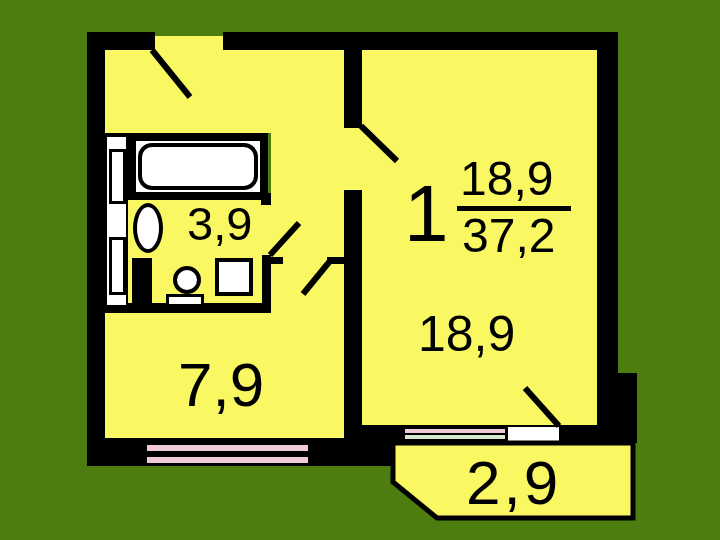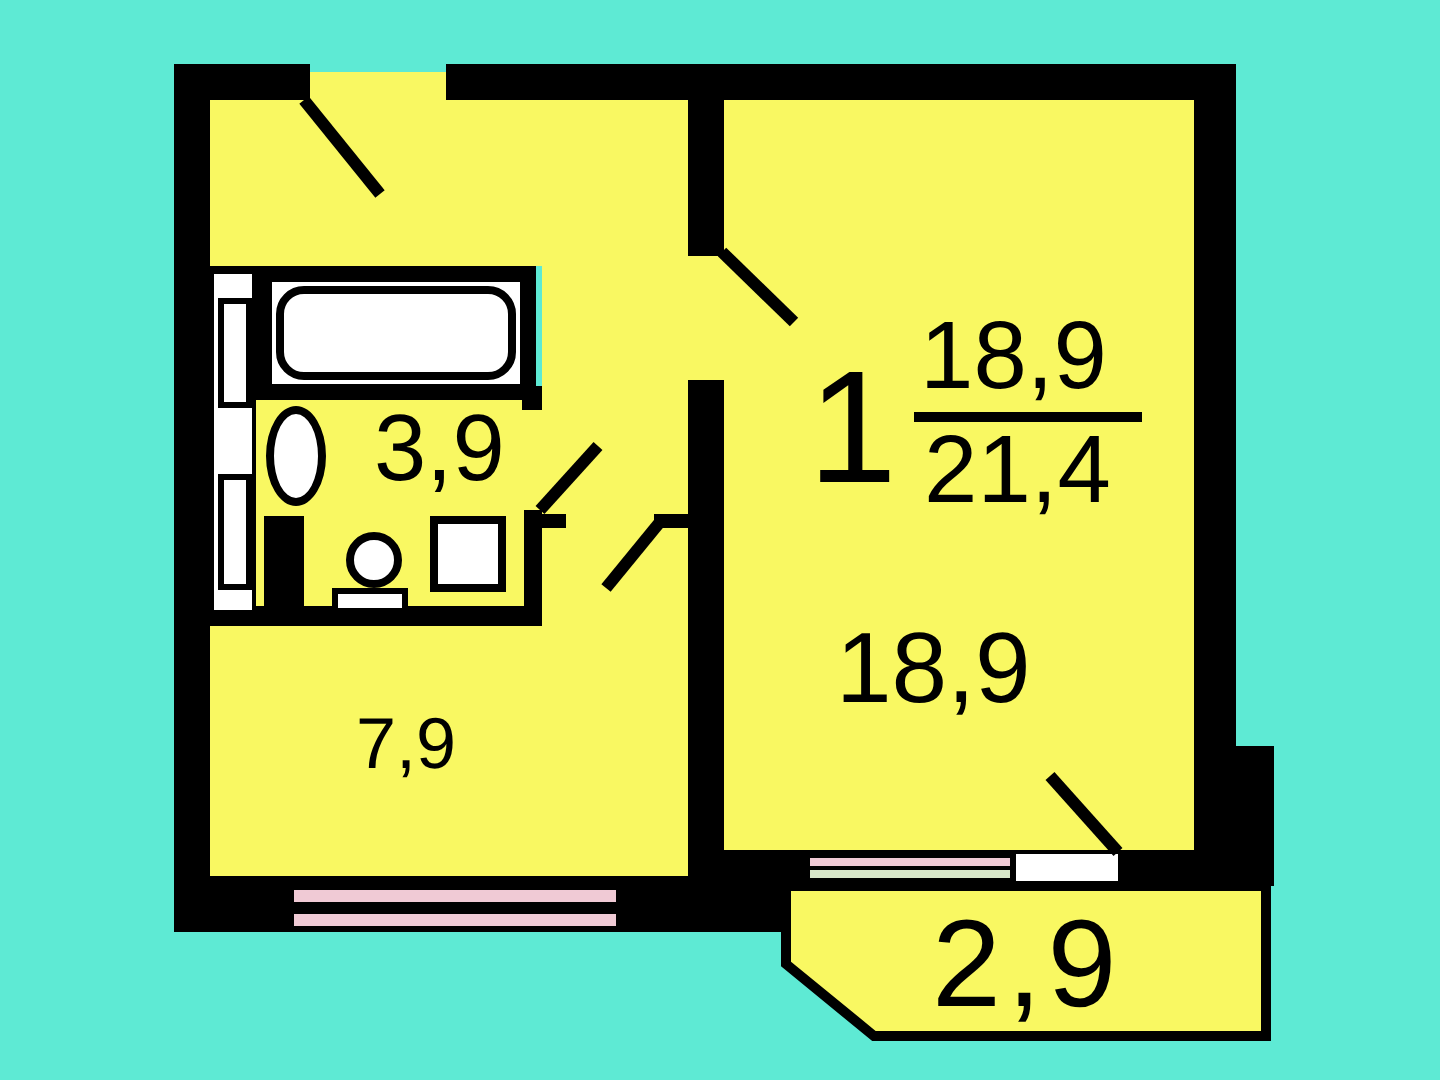--- a/index.html
+++ b/index.html
@@ -1,16 +1,16 @@
 <!DOCTYPE html>
 <html style="--wall: #000000; --room-fill: #F9F862; --fixture-fill: #FFFFFF; --stripe-pink: #F0CAD5; --stripe-green: #D8E7C9; --label-text: #000000;"><head>
 <meta charset="utf-8">
 <style>
   html,body{margin:0;padding:0;background:#fff;}
-  #stage{position:relative;width:720px;height:540px;background:#5eead4;overflow:hidden;
+  #stage{position:relative;width:720px;height:540px;background:#4d7c0f;overflow:hidden;
          font-family:"Liberation Sans","DejaVu Sans",sans-serif;}
   .abs{position:absolute;box-sizing:border-box;}
   .room{background:var(--room-fill,#F9F862);}
   .wall{background:var(--wall,#000000);}
   .fix{background:var(--fixture-fill,#FFFFFF);border:4px solid var(--wall,#000000);}
   .stripe-pink{background:var(--stripe-pink,#F0CAD5);}
   .stripe-green{background:var(--stripe-green,#D8E7C9);}
   .white{background:var(--fixture-fill,#FFFFFF);}
   .lbl{position:absolute;color:var(--label-text,#000000);line-height:1;white-space:nowrap;}
   svg{display:block;}
@@ -71,21 +71,21 @@
 
   <svg class="abs" style="left:0;top:0;" width="720" height="540" viewBox="0 0 720 540">
     <line x1="152" y1="50" x2="190" y2="97" stroke="var(--wall,#000)" stroke-width="6"></line>
     <line x1="361" y1="126" x2="397" y2="161" stroke="var(--wall,#000)" stroke-width="6"></line>
     <line x1="270" y1="255" x2="299" y2="223" stroke="var(--wall,#000)" stroke-width="6"></line>
     <line x1="330" y1="261" x2="303" y2="294" stroke="var(--wall,#000)" stroke-width="6"></line>
     <line x1="525" y1="388" x2="559" y2="426" stroke="var(--wall,#000)" stroke-width="6"></line>
   </svg>
 
   <div class="lbl" style="left:187px;top:200px;font-size:47px;">3,9</div>
-  <div class="lbl" style="left:178px;top:354px;font-size:36px;">7,9</div>
+  <div class="lbl" style="left:178px;top:354px;font-size:62px;">7,9</div>
   <div class="lbl" style="left:418px;top:309px;font-size:50px;">18,9</div>
   <div class="lbl" style="left:466px;top:452px;font-size:62px;letter-spacing:3px;">2,9</div>
   <div class="lbl" style="left:404px;top:174px;font-size:80px;">1</div>
   <div class="lbl" style="left:460px;top:155px;font-size:48px;">18,9</div>
   <div class="abs wall" style="left:457px;top:206px;width:114px;height:5px;"></div>
-  <div class="lbl" style="left:462px;top:212px;font-size:48px;">21,4</div>
+  <div class="lbl" style="left:462px;top:212px;font-size:48px;">37,2</div>
 
 </div>
 
 </body></html>

